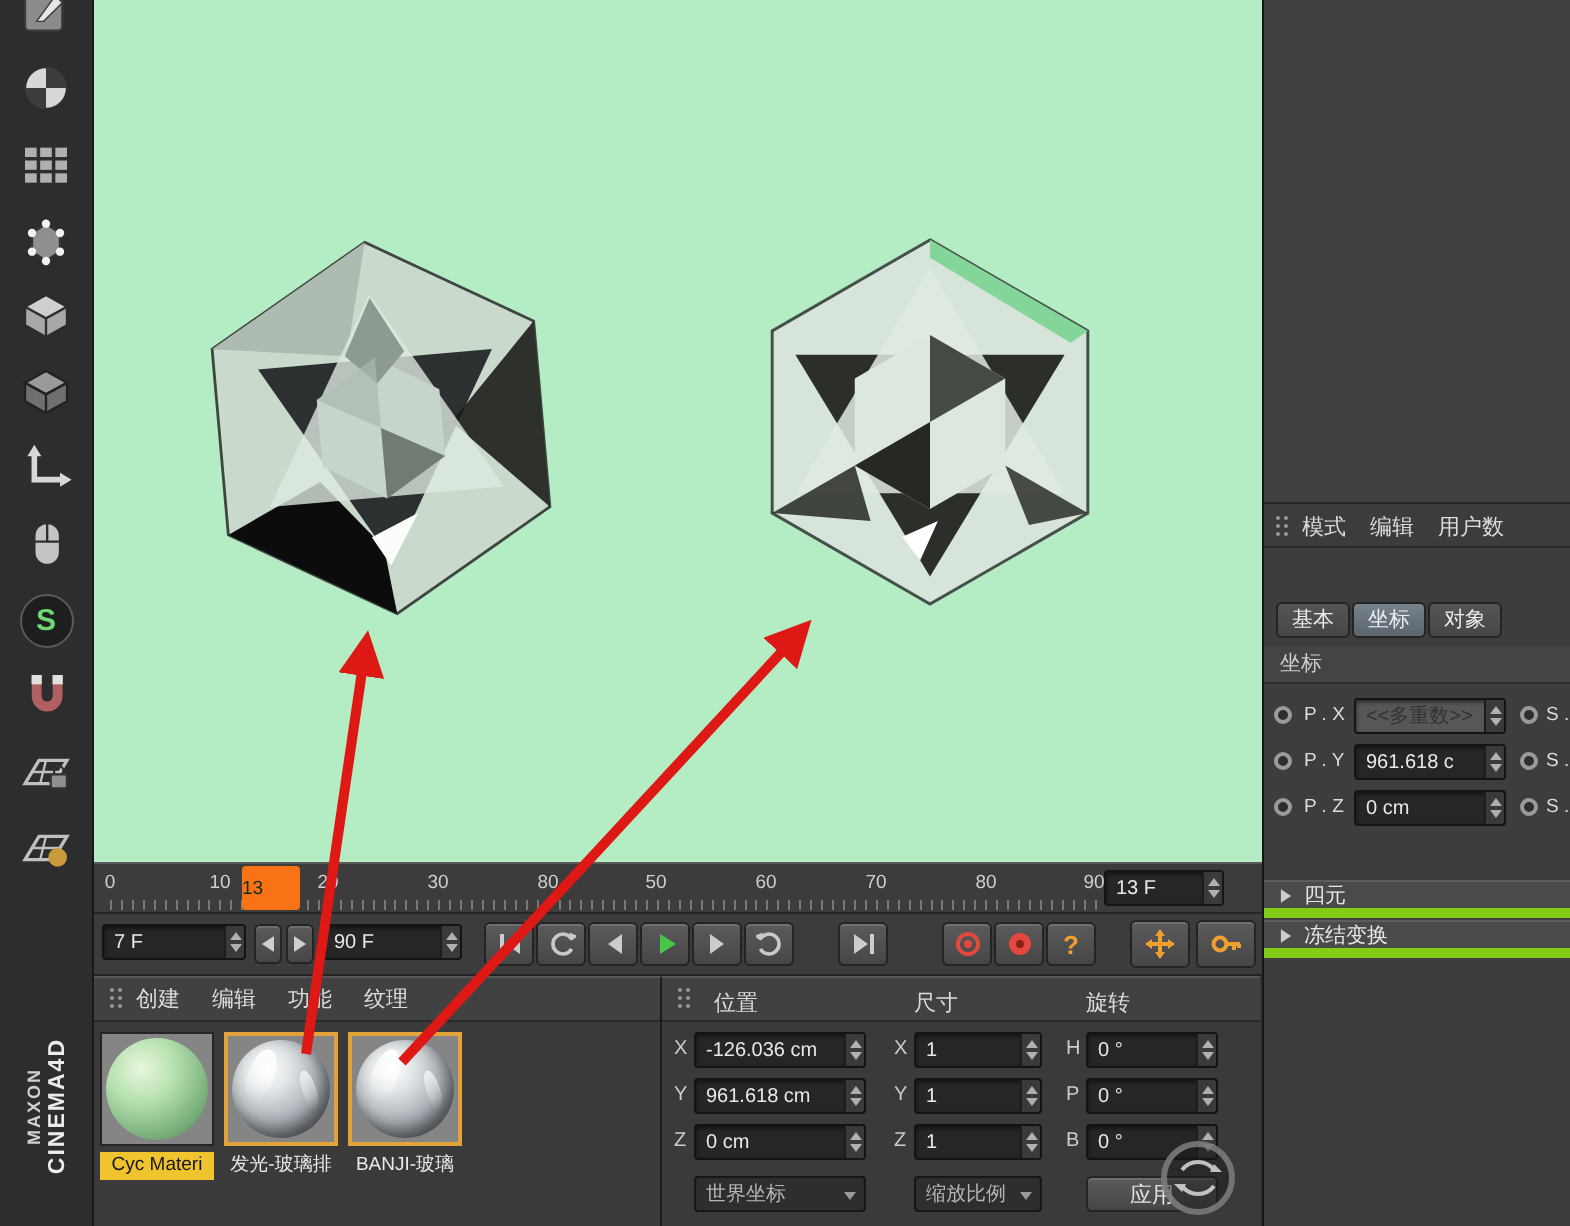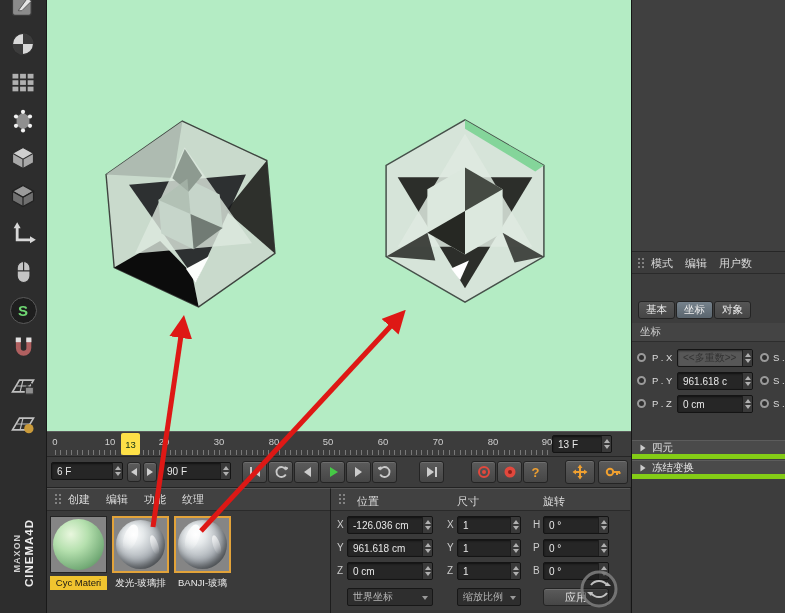--- a/index.html
+++ b/index.html
@@ -49,22 +49,22 @@
   
   .viewport{position:absolute;left:47px;top:0;width:584px;height:431px;background:#b4ecc4;overflow:hidden}
   .gem{position:absolute}
 
   
   .ruler{position:absolute;left:47px;top:431px;width:584px;height:26px;background:#3c3c3c;
     border-top:1px solid #5a5a5a;border-bottom:1px solid #262626}
   .tick{position:absolute;top:4px;font-size:9.5px;color:#cfcfcf;transform:translateX(-50%)}
   .ruler-ticks{position:absolute;left:8px;width:495px;bottom:1px;height:5px;
     background:repeating-linear-gradient(90deg,#787878 0,#787878 1px,transparent 1px,transparent 5.47px)}
-  .marker{position:absolute;left:74px;top:1px;width:19px;height:22px;background:#fde047;border-radius:2px;
-    color:#0d2f14;font-size:9.5px;display:flex;align-items:center;justify-content:center}
+  .marker{position:absolute;left:74px;top:1px;width:29px;height:22px;background:#f97316;border-radius:2px;
+    color:#0d2f14;font-size:9.5px;display:flex;align-items:center;}
 
   
   .transport{position:absolute;left:47px;top:457px;width:584px;height:31px;background:#3c3c3c;border-bottom:1px solid #232323}
   .tbtn{top:4px;width:25px;height:22px}
   .tbtn svg{width:14px;height:14px}
 
   
   .mat-panel{position:absolute;left:47px;top:488px;width:284px;height:125px;background:#3a3a3a;
     border-right:1px solid #1d1d1d;border-top:1px solid #565656}
   .thumb{position:absolute;top:27px;width:57px;height:57px;background:#858585;border:1px solid #242424}
@@ -271,21 +271,21 @@
       <span>13</span>
       </div>
     <div class="field" style="left:505px;top:3px;width:60px">
       <span>13 F</span>
       <div class="stepper"></div>
     </div>
   </div>
 
   <div class="transport">
     <div class="field" style="left:4px;top:5px;width:72px">
-      <span>6 F</span>
+      <span>7 F</span>
       <div class="stepper"></div>
     </div>
     <div class="btn" style="left:80px;top:5px;width:14px;height:20px">
         <i class="tri-l"></i>
       </div>
     <div class="btn" style="left:96px;top:5px;width:14px;height:20px">
         <i class="tri-r"></i>
       </div>
     <div class="field" style="left:114px;top:5px;width:70px">
       <span>90 F</span>

